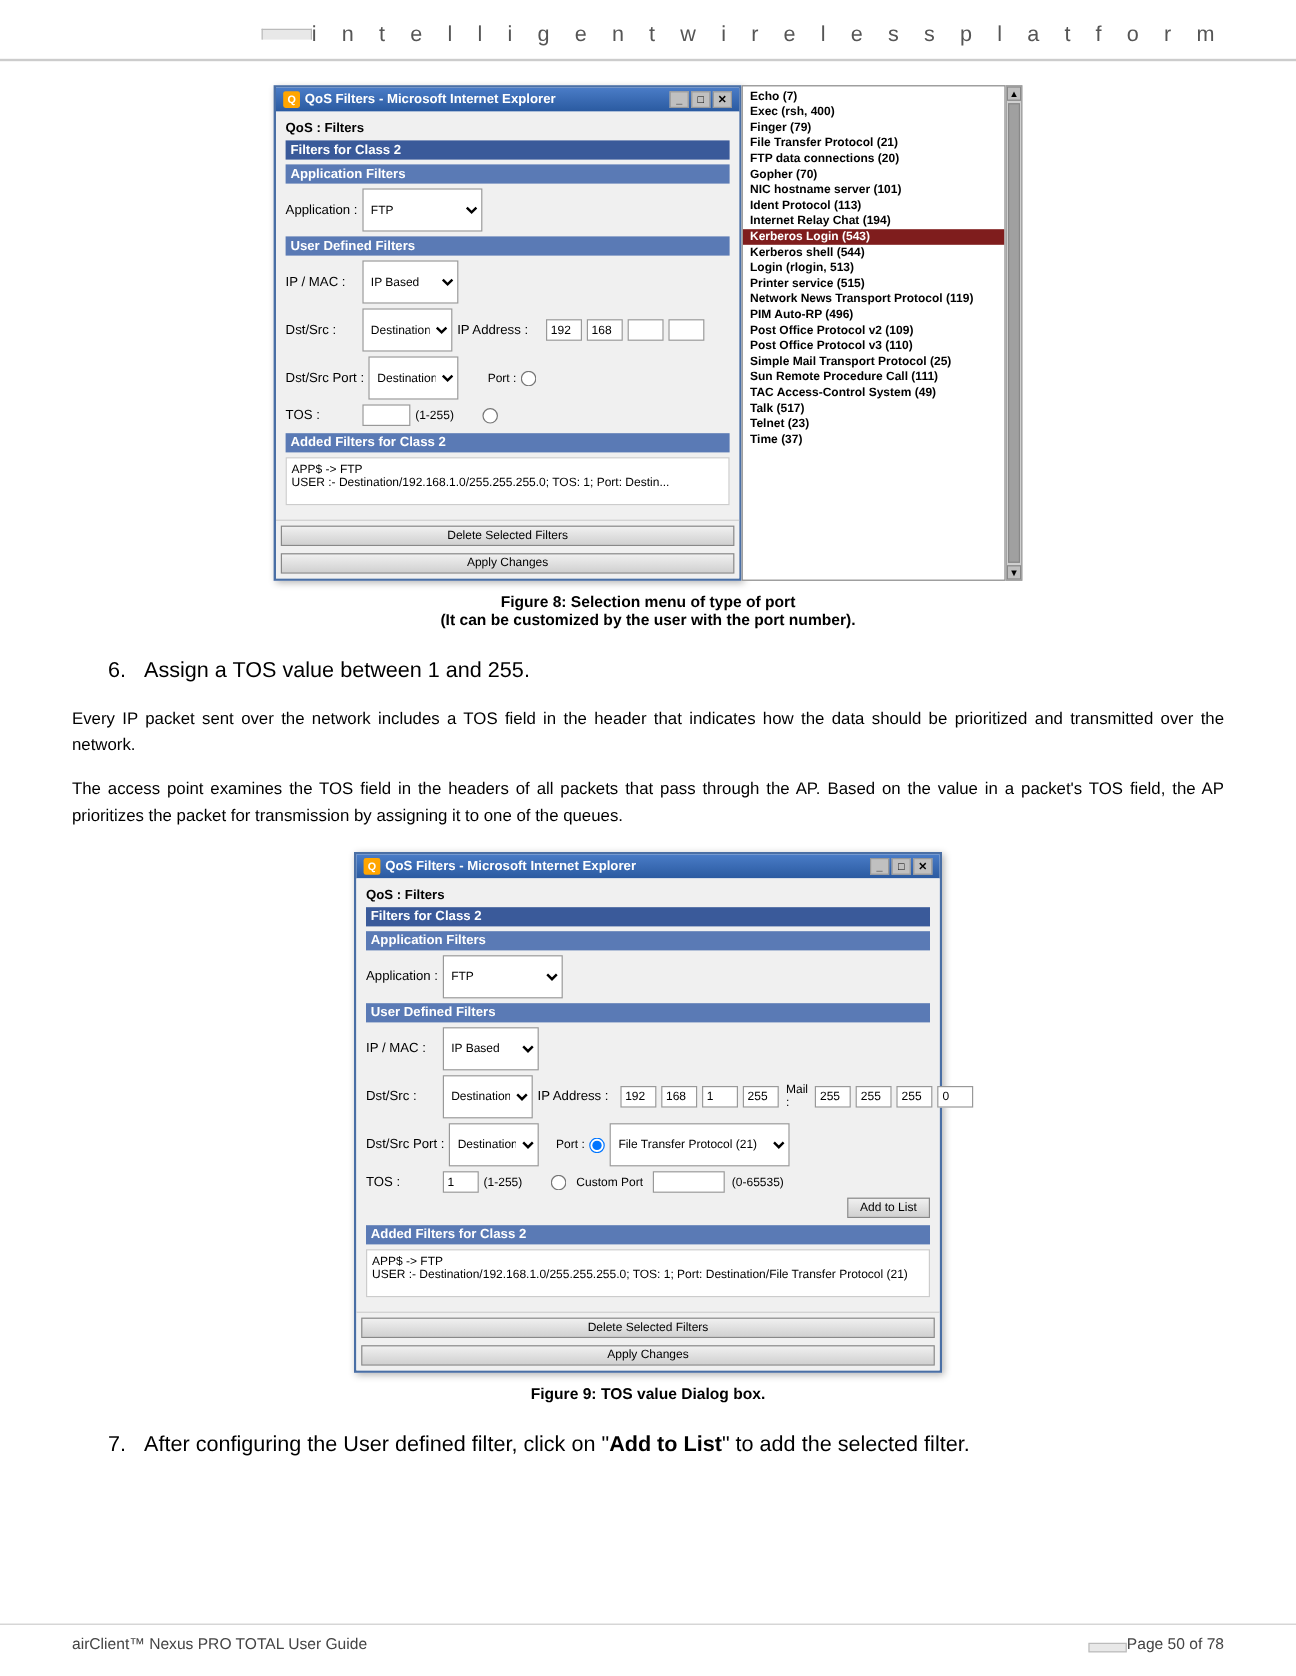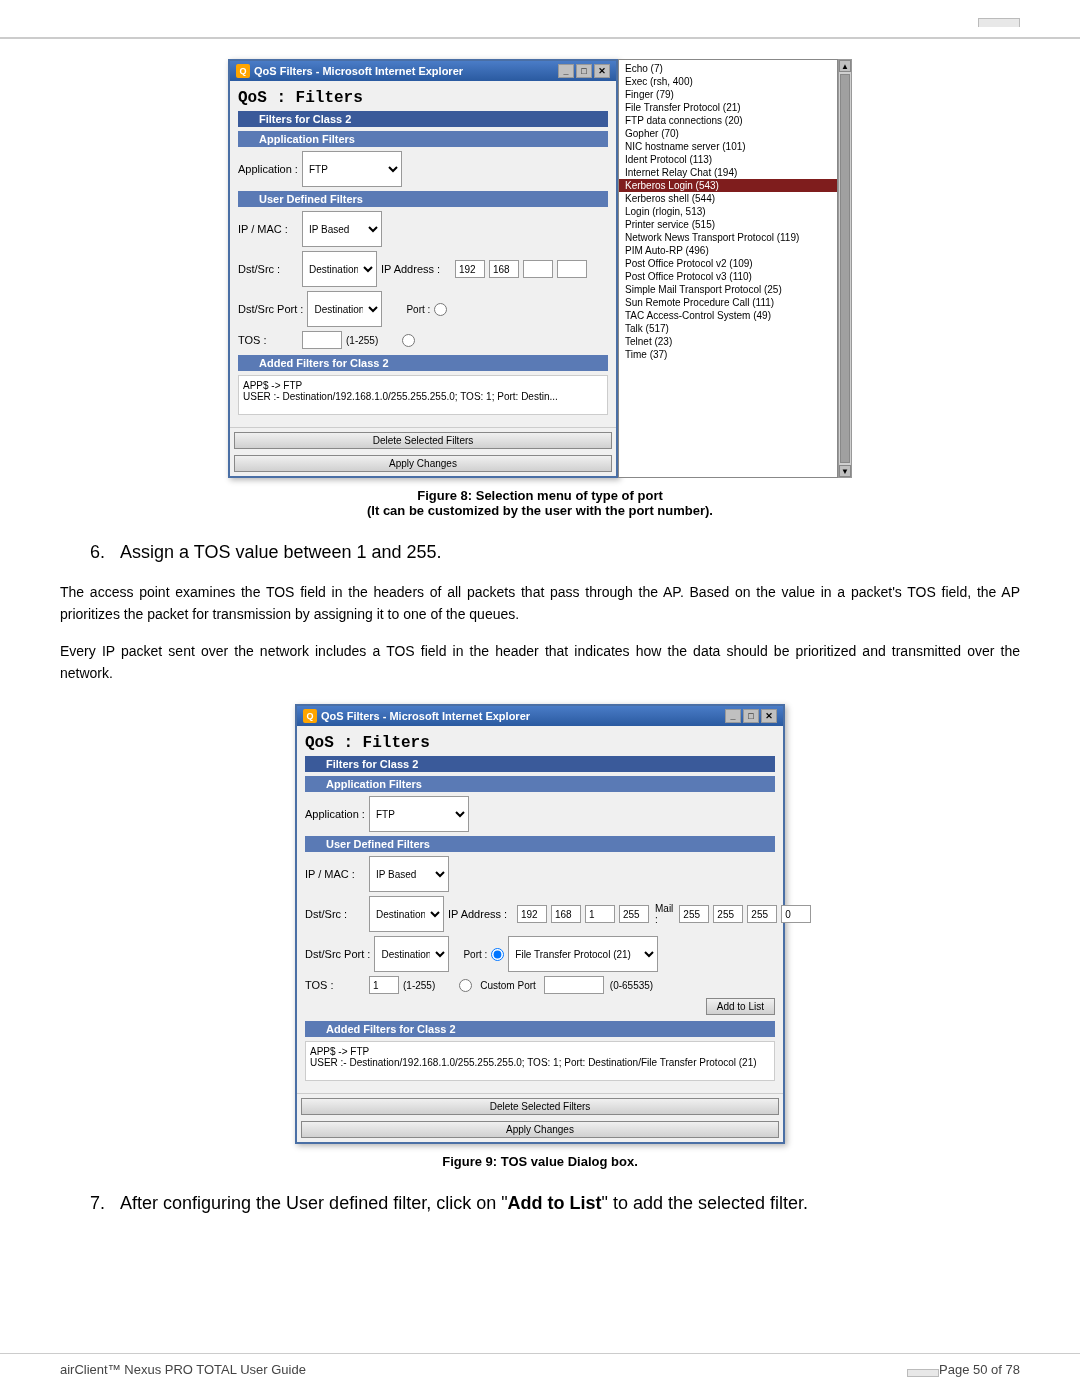--- a/index.html
+++ b/index.html
@@ -100,31 +100,30 @@
       justify-content: center;
       cursor: pointer;
       color: #000;
     }
     .dialog-body {
       padding: 8px;
       background: #f0f0f0;
     }
     .dialog-section-label {
       font-weight: bold;
-      font-size: 16px;
+      font-size: 11px;
       color: #000;
       margin-bottom: 4px;
-      font-family: Liberation Mono, monospace;
     }
     .dialog-blue-bar {
       background: #3a5a9a;
       color: #fff;
       font-weight: bold;
       font-size: 11px;
-      padding: 2px 21px;
+      padding: 2px 4px;
       margin-bottom: 4px;
     }
     .dialog-row {
       display: flex;
       align-items: center;
       margin-bottom: 4px;
       gap: 4px;
     }
     .dialog-label {
       font-size: 11px;
@@ -169,20 +168,21 @@
     .figure1-right {
       width: 220px;
       border: 1px solid #888;
       background: #fff;
       font-size: 10px;
       overflow: hidden;
     }
     .figure1-right-list {
       list-style: none;
       padding: 2px 0;
+      font-weight: bold;
     }
     .figure1-right-list li {
       padding: 1px 6px;
       font-size: 10px;
     }
     .figure1-right-list li.selected {
       background: #7f1d1d;
       color: #fff;
     }
 
@@ -280,20 +280,21 @@
     .two-col-layout {
       display: flex;
       gap: 0;
     }
   </style>
 </head>
 <body>
 
 <div class="header">
   <div class="header-tab"></div>
+  <span class="header-title">i n t e l l i g e n t   w i r e l e s s   p l a t f o r m</span>
 </div>
 
 <div class="main-content">
 
   <div class="figure-block">
     <div class="two-col-layout">
 
       <div class="dialog-window figure1-left">
         <div class="dialog-titlebar">
           <div class="dialog-titlebar-left">
@@ -402,23 +403,23 @@
     <div class="figure-caption">
       <div><strong>Figure 8: Selection menu of type of port</strong></div>
       <div><strong>(It can be customized by the user with the port number).</strong></div>
     </div>
   </div>
 
   <p class="body-text-numbered">
     <span>6.&nbsp;&nbsp;&nbsp;</span><span>Assign a TOS value between 1 and 255.</span>
   </p>
 
+  <p class="body-text">Every IP packet sent over the network includes a TOS field in the header that indicates how the data should be prioritized and transmitted over the network.</p>
+
   <p class="body-text">The access point examines the TOS field in the headers of all packets that pass through the AP. Based on the value in a packet's TOS field, the AP prioritizes the packet for transmission by assigning it to one of the queues.</p>
-
-  <p class="body-text">Every IP packet sent over the network includes a TOS field in the header that indicates how the data should be prioritized and transmitted over the network.</p>
 
   <div class="figure-block">
     <div class="dialog-window" style="width:490px;">
       <div class="dialog-titlebar">
         <div class="dialog-titlebar-left">
           <div class="dialog-titlebar-icon">Q</div>
           <span>QoS Filters - Microsoft Internet Explorer</span>
         </div>
         <div class="dialog-controls">
           <div class="dialog-ctrl-btn">_</div>

